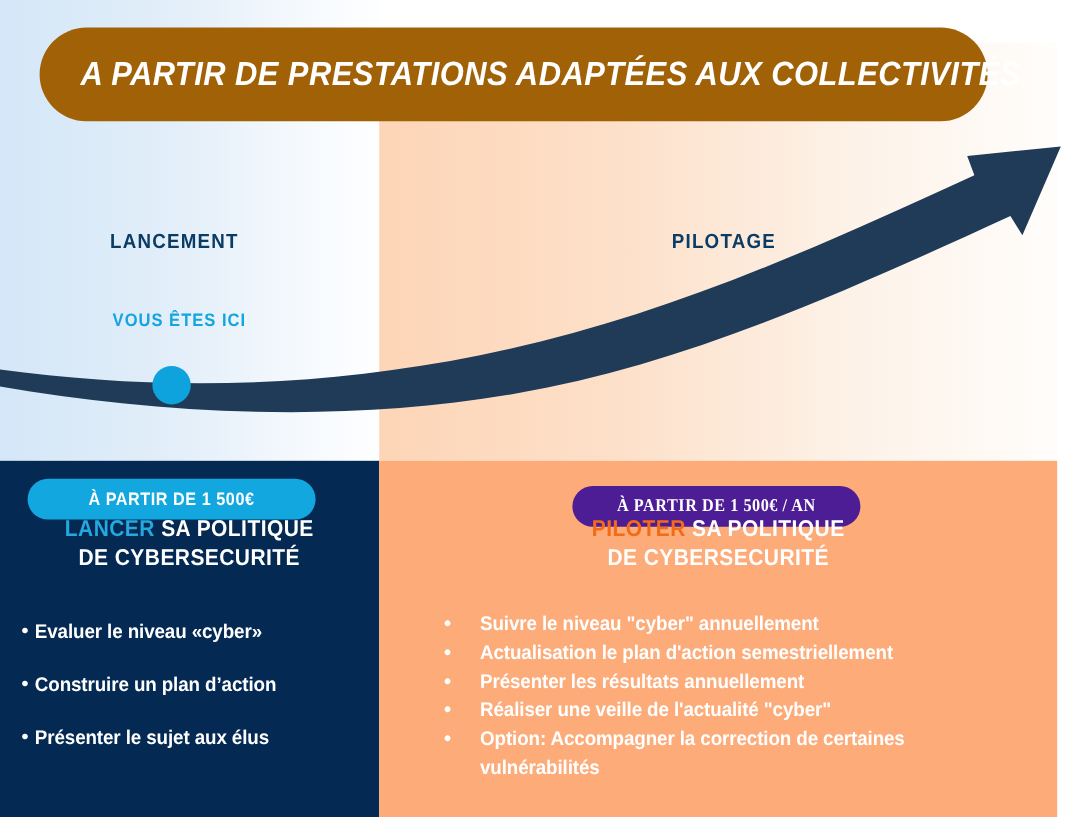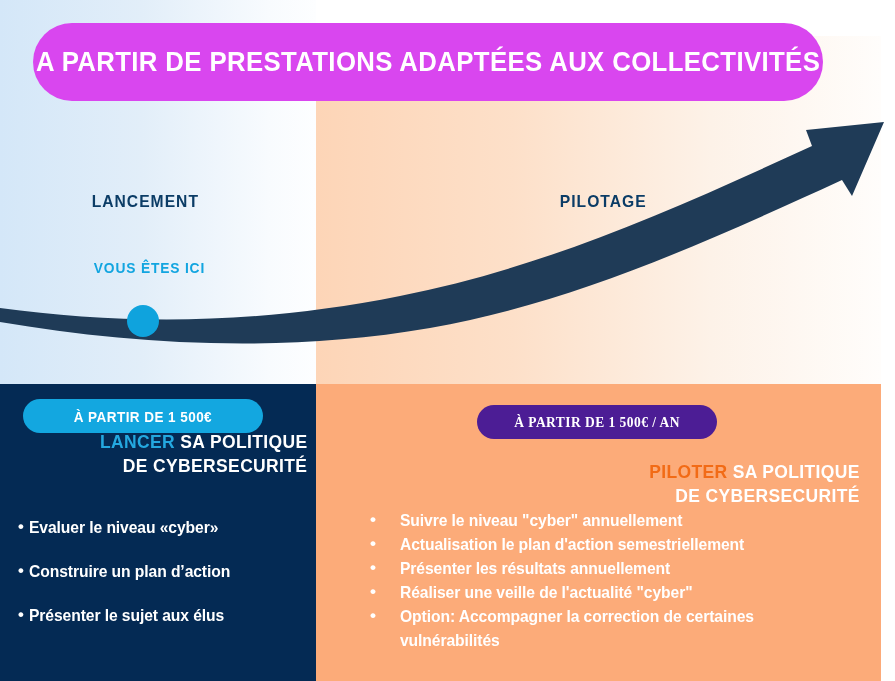--- a/index.html
+++ b/index.html
@@ -57,25 +57,25 @@
     width: 32px; height: 32px;
     border-radius: 50%;
     background: #0fa3dd;
   }
 
   
   .title-banner {
     position: absolute;
     left: 33px; top: 23px;
     width: 790px; height: 78px;
-    background: #d946ef;
+    background: #a16207;
     border-radius: 39px;
     display: flex;
     align-items: center;
-    justify-content: center;
+    font-style: italic;
   }
   .title-banner-text {
     color: #ffffff;
     font-size: 28px;
     font-weight: bold;
     letter-spacing: 0.4px;
     text-align: center;
     transform: scaleX(0.92);
     white-space: nowrap;
   }
@@ -128,30 +128,30 @@
     left: 477px; top: 377px;
     width: 240px;
     background: #4c1d95;
     font-family: Liberation Serif, serif;
   }
   .badge span { transform: scaleX(0.9); display: inline-block; }
 
   
   .col-heading {
     position: absolute;
-    text-align: right;
+    text-align: center;
     font-size: 19px;
     font-weight: bold;
     line-height: 24px;
     letter-spacing: 0.4px;
     color: #ffffff;
   }
   .col-heading .inner { transform: scaleX(0.92); display: inline-block; }
   .heading-left  { left: 0px;   top: 430px; width: 316px; }
-  .heading-right { left: 304px; top: 430px; width: 565px; margin-top: 30px; }
+  .heading-right { left: 316px; top: 430px; width: 565px; }
   .accent-cyan   { color: #24a8e0; }
   .accent-orange { color: #f26b16; }
 
   
   .list-left {
     position: absolute;
     left: 18px; top: 518px;
     width: 290px;
   }
   .list-left .li {

